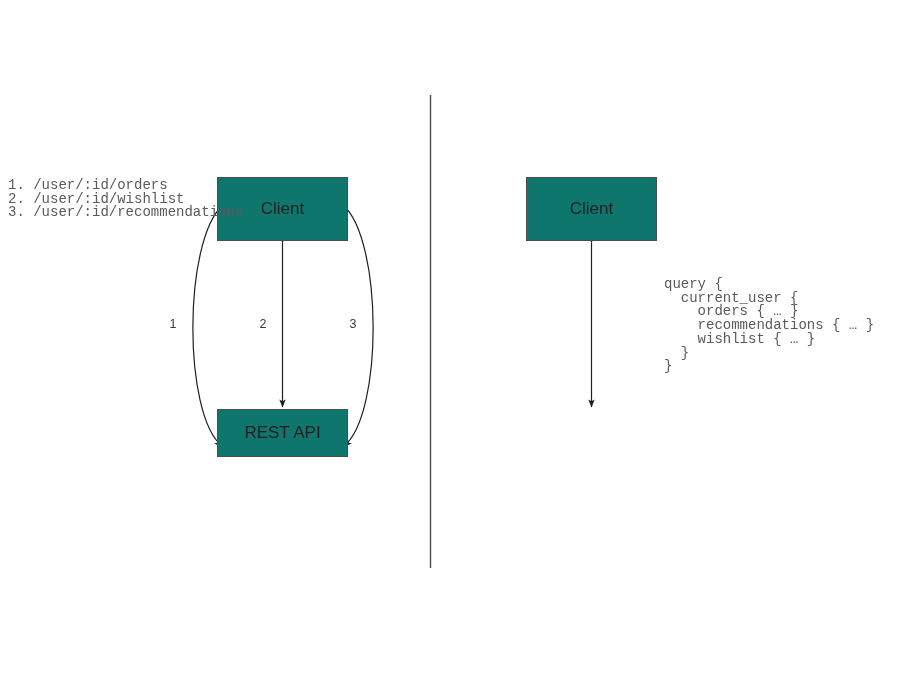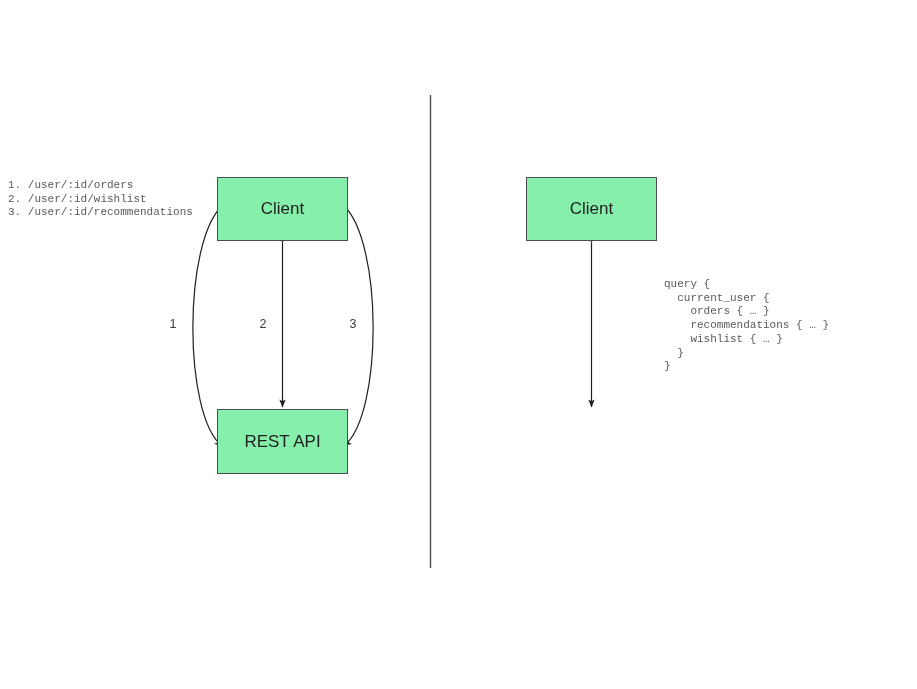--- a/index.html
+++ b/index.html
@@ -36,50 +36,50 @@
     text-align: center;
     font-size: 15.5px;
     line-height: 21px;
     color: #1f1f1f;
     font-family: "Liberation Sans", sans-serif;
     white-space: pre-line;
   }
   .node {
     position: absolute;
     box-sizing: border-box;
-    background: #86efac;
+    background: #0f766e;
     border: 1.4px solid #4d4d4d;
     display: flex;
     align-items: center;
     justify-content: center;
     font-size: 17px;
     color: #1f1f1f;
     font-family: "Liberation Sans", sans-serif;
   }
   #node-client-rest { left: 217px; top: 177px; width: 131px; height: 64px; }
-  #node-rest-api    { left: 217px; top: 409px; width: 131px; height: 65px; }
+  #node-rest-api    { left: 217px; top: 409px; width: 131px; height: 48px; }
   #node-client-gql  { left: 526px; top: 177px; width: 131px; height: 64px; }
   #node-graphql-api { left: 526px; top: 409px; width: 131px; height: 65px; }
 
   .edge-label {
     position: absolute;
     font-size: 12.5px;
     color: #3a3a3a;
     font-family: "Liberation Sans", sans-serif;
     text-align: center;
     width: 20px;
   }
   #edge-label-1 { left: 163px; top: 317px; }
   #edge-label-2 { left: 253px; top: 317px; }
   #edge-label-3 { left: 343px; top: 317px; }
 
   .code-block {
     position: absolute;
     font-family: "Liberation Mono", "DejaVu Sans Mono", monospace;
-    font-size: 11px;
+    font-size: 14px;
     line-height: 13.7px;
     color: #5a5a5a;
     white-space: pre;
   }
   #rest-endpoints { left: 8px; top: 179px; }
   #graphql-query  { left: 664px; top: 278px; }
 </style>
 </head>
 <body>
 

